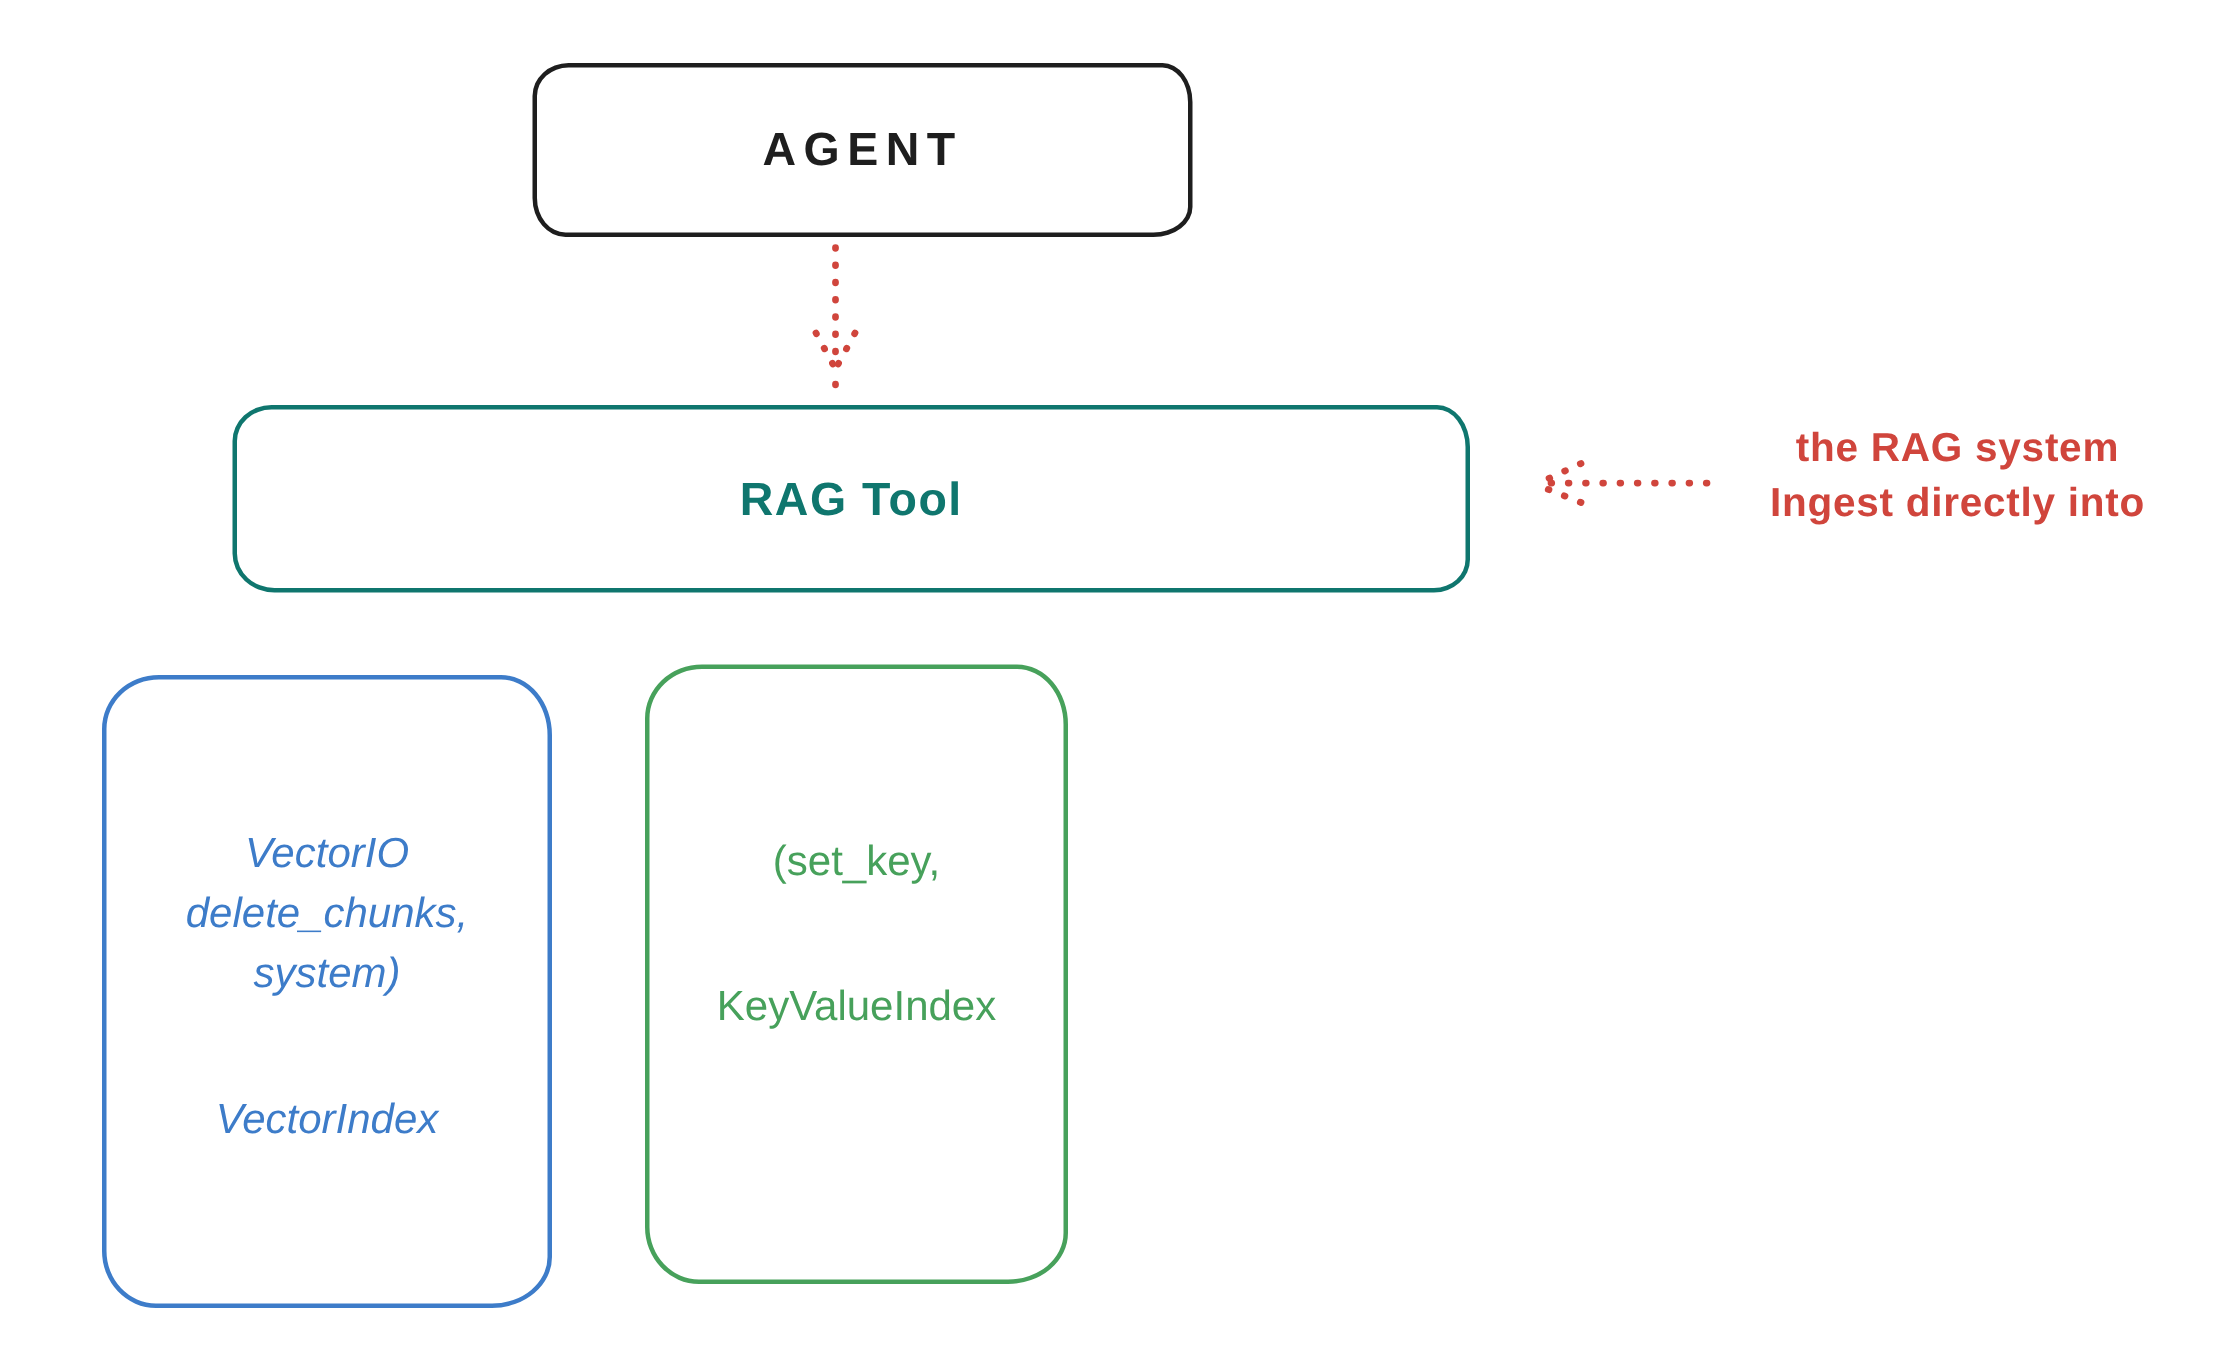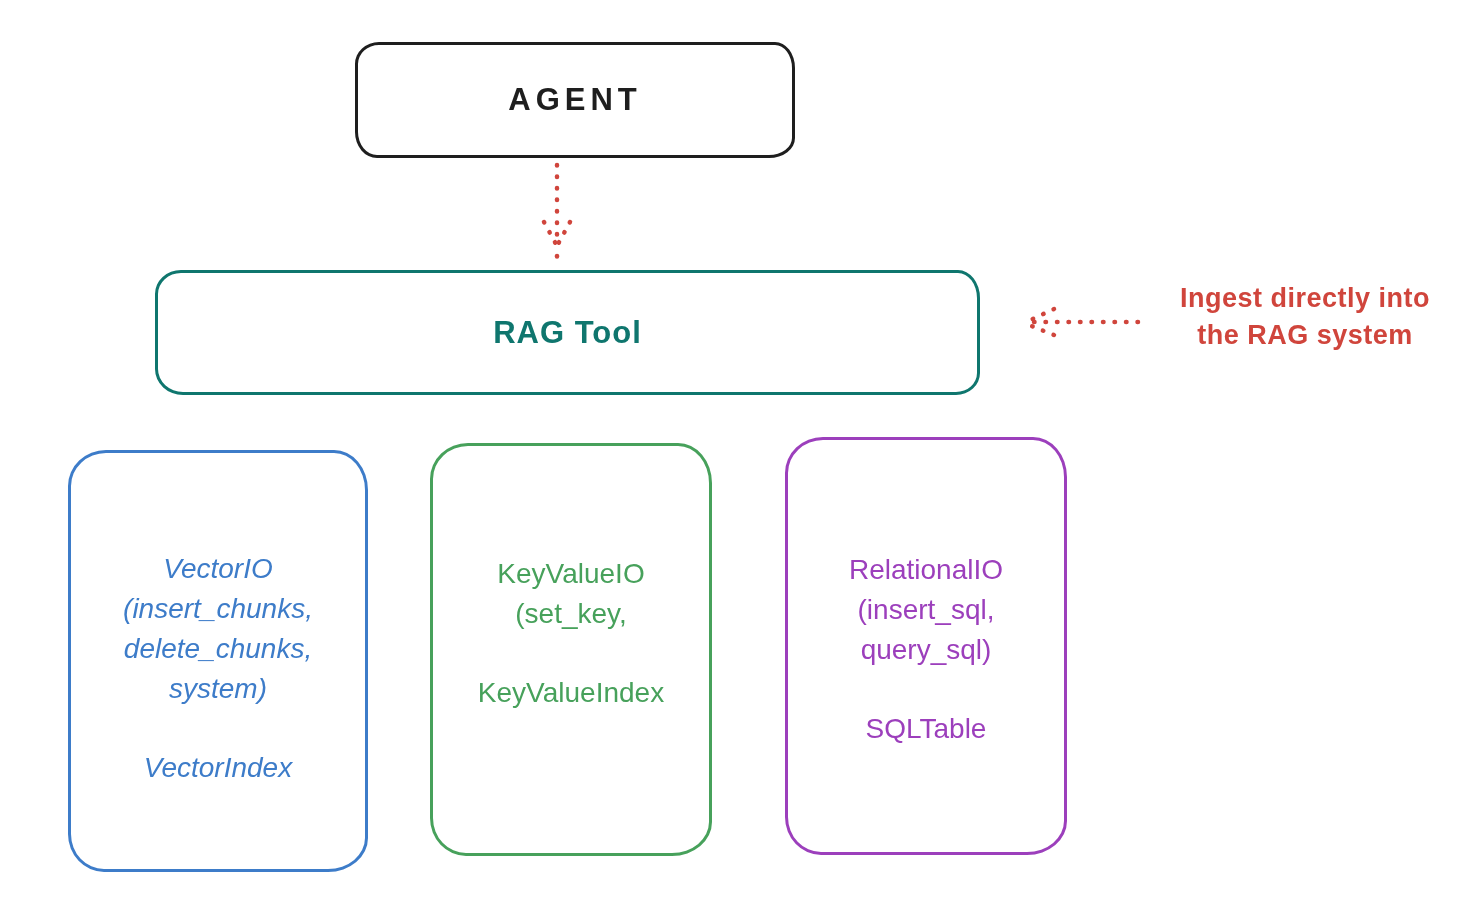--- a/index.html
+++ b/index.html
@@ -48,21 +48,21 @@
   }
   .io-box {
     flex-direction: column;
     justify-content: flex-start;
     text-align: center;
     font-size: 28px;
     line-height: 40px;
   }
   .io-box .io-lines { display: block; }
   .io-secondary {
-    margin-top: 39px;
+    margin-top: 57px;
   }
   .io-vector     { left: 68px;  top: 450px; width: 300px; height: 422px; padding-top: 96px; }
   .io-keyvalue   { left: 430px; top: 443px; width: 282px; height: 413px; padding-top: 108px; }
   .io-relational { left: 785px; top: 437px; width: 282px; height: 418px; padding-top: 110px; }
 
   .arrow-svg {
     position: absolute;
     overflow: visible;
   }
   .arrow-v { left: 537px; top: 160px; }
@@ -106,44 +106,34 @@
     <span>RAG Tool</span>
   </div>
 
   <svg class="arrow-svg arrow-h" width="130" height="40" style="color: rgb(208, 69, 60);">
     <line x1="124" y1="20" x2="20" y2="20"></line>
     <polyline points="40,7 10,21"></polyline>
     <polyline points="40,33 10,21"></polyline>
   </svg>
 
   <div class="annotation" style="color: rgb(208, 69, 60);">
+      <div>the RAG system</div>
       <div>Ingest directly into</div>
-      <div>the RAG system</div>
     </div>
 
   <div class="node sketch-c io-box io-vector" style="color: rgb(61, 124, 201); font-style: italic;">
     <div class="io-lines">
         <div>VectorIO</div>
-        <div>(insert_chunks,</div>
         <div>delete_chunks,</div>
         <div>system)</div>
       </div>
     <div class="io-secondary">VectorIndex</div>
   </div>
 
   <div class="node sketch-c io-box io-keyvalue" style="color: rgb(71, 161, 91);">
     <div class="io-lines">
-        <div>KeyValueIO</div>
         <div>(set_key,</div>
       </div>
     <div class="io-secondary">KeyValueIndex</div>
   </div>
 
-  <div class="node sketch-c io-box io-relational" style="color: rgb(156, 63, 188);">
-    <div class="io-lines">
-        <div>RelationalIO</div>
-        <div>(insert_sql,</div>
-        <div>query_sql)</div>
-      </div>
-    <div class="io-secondary">SQLTable</div>
-  </div>
 
 </div>
 
 </body></html>

